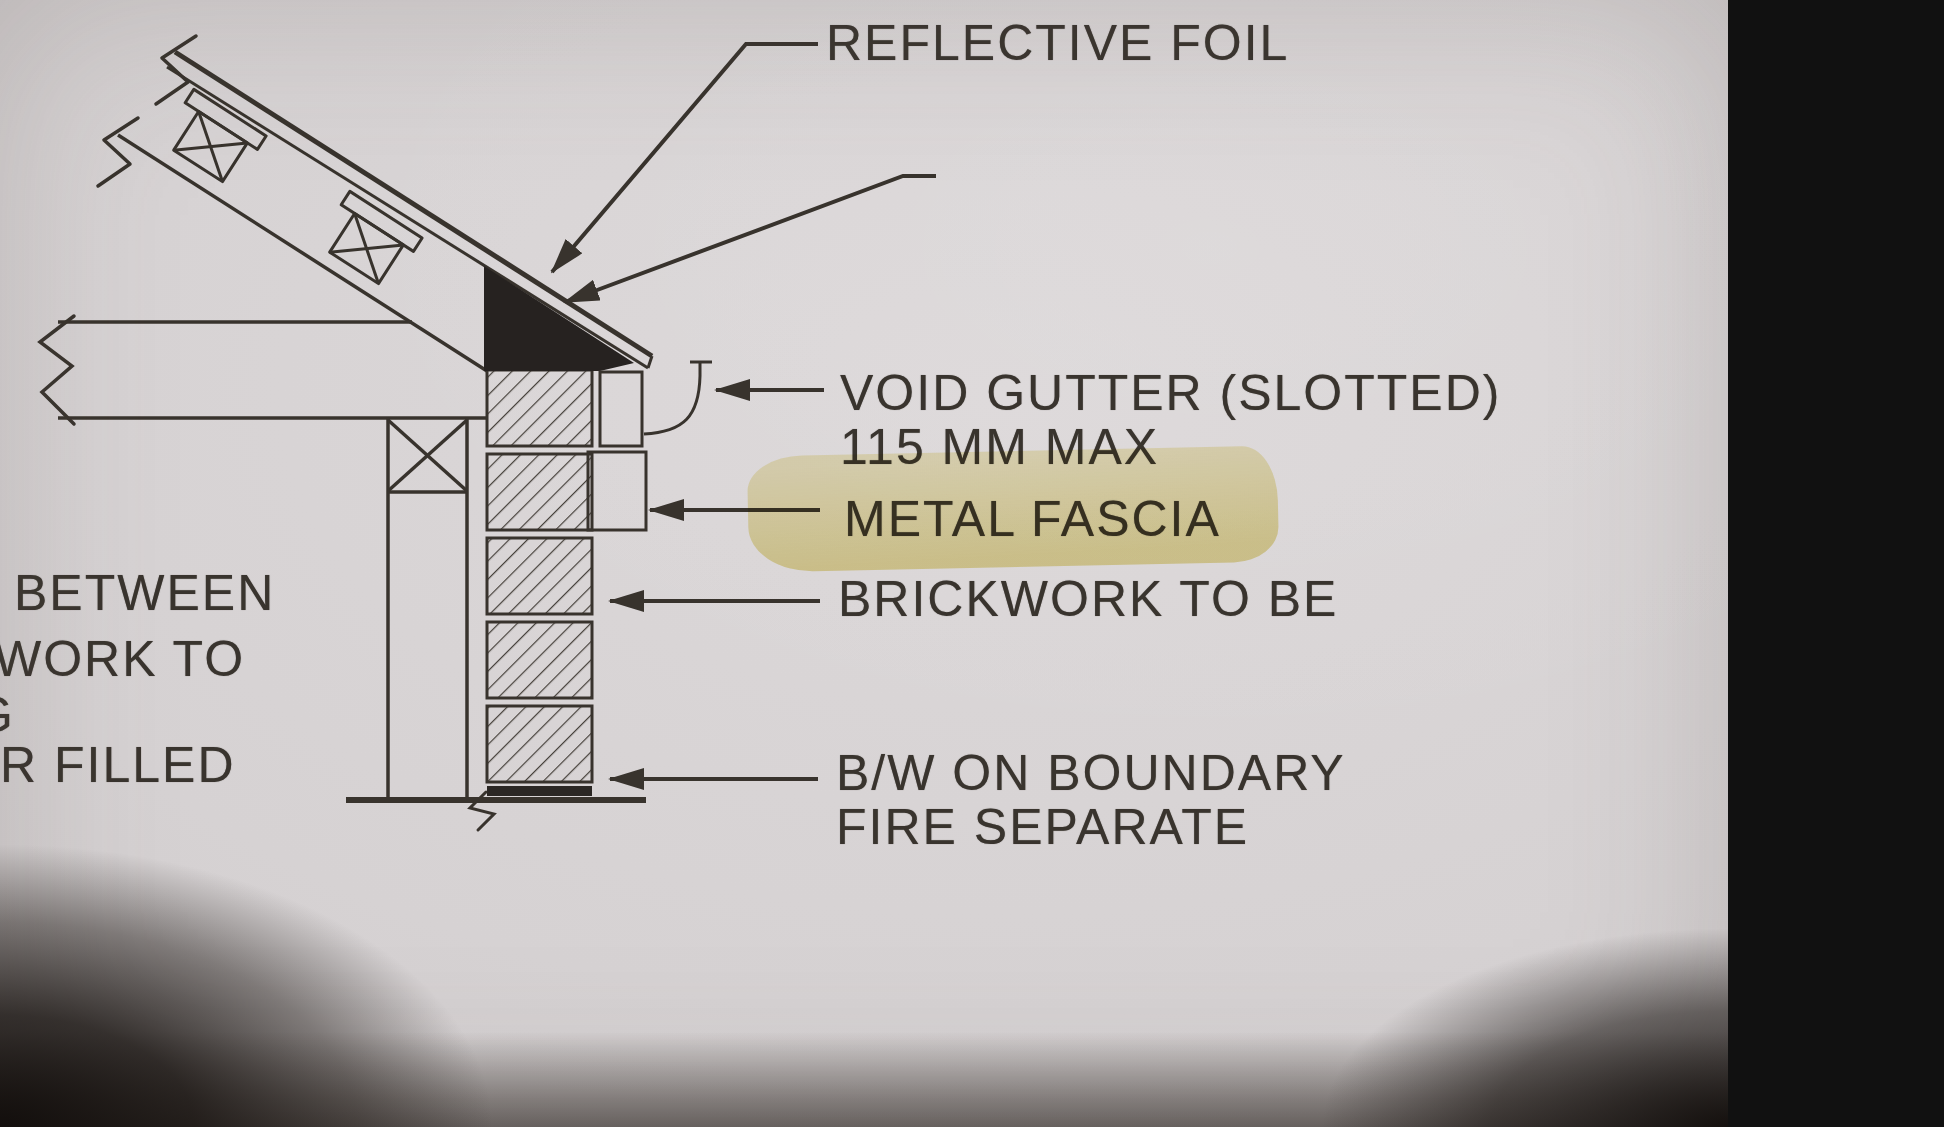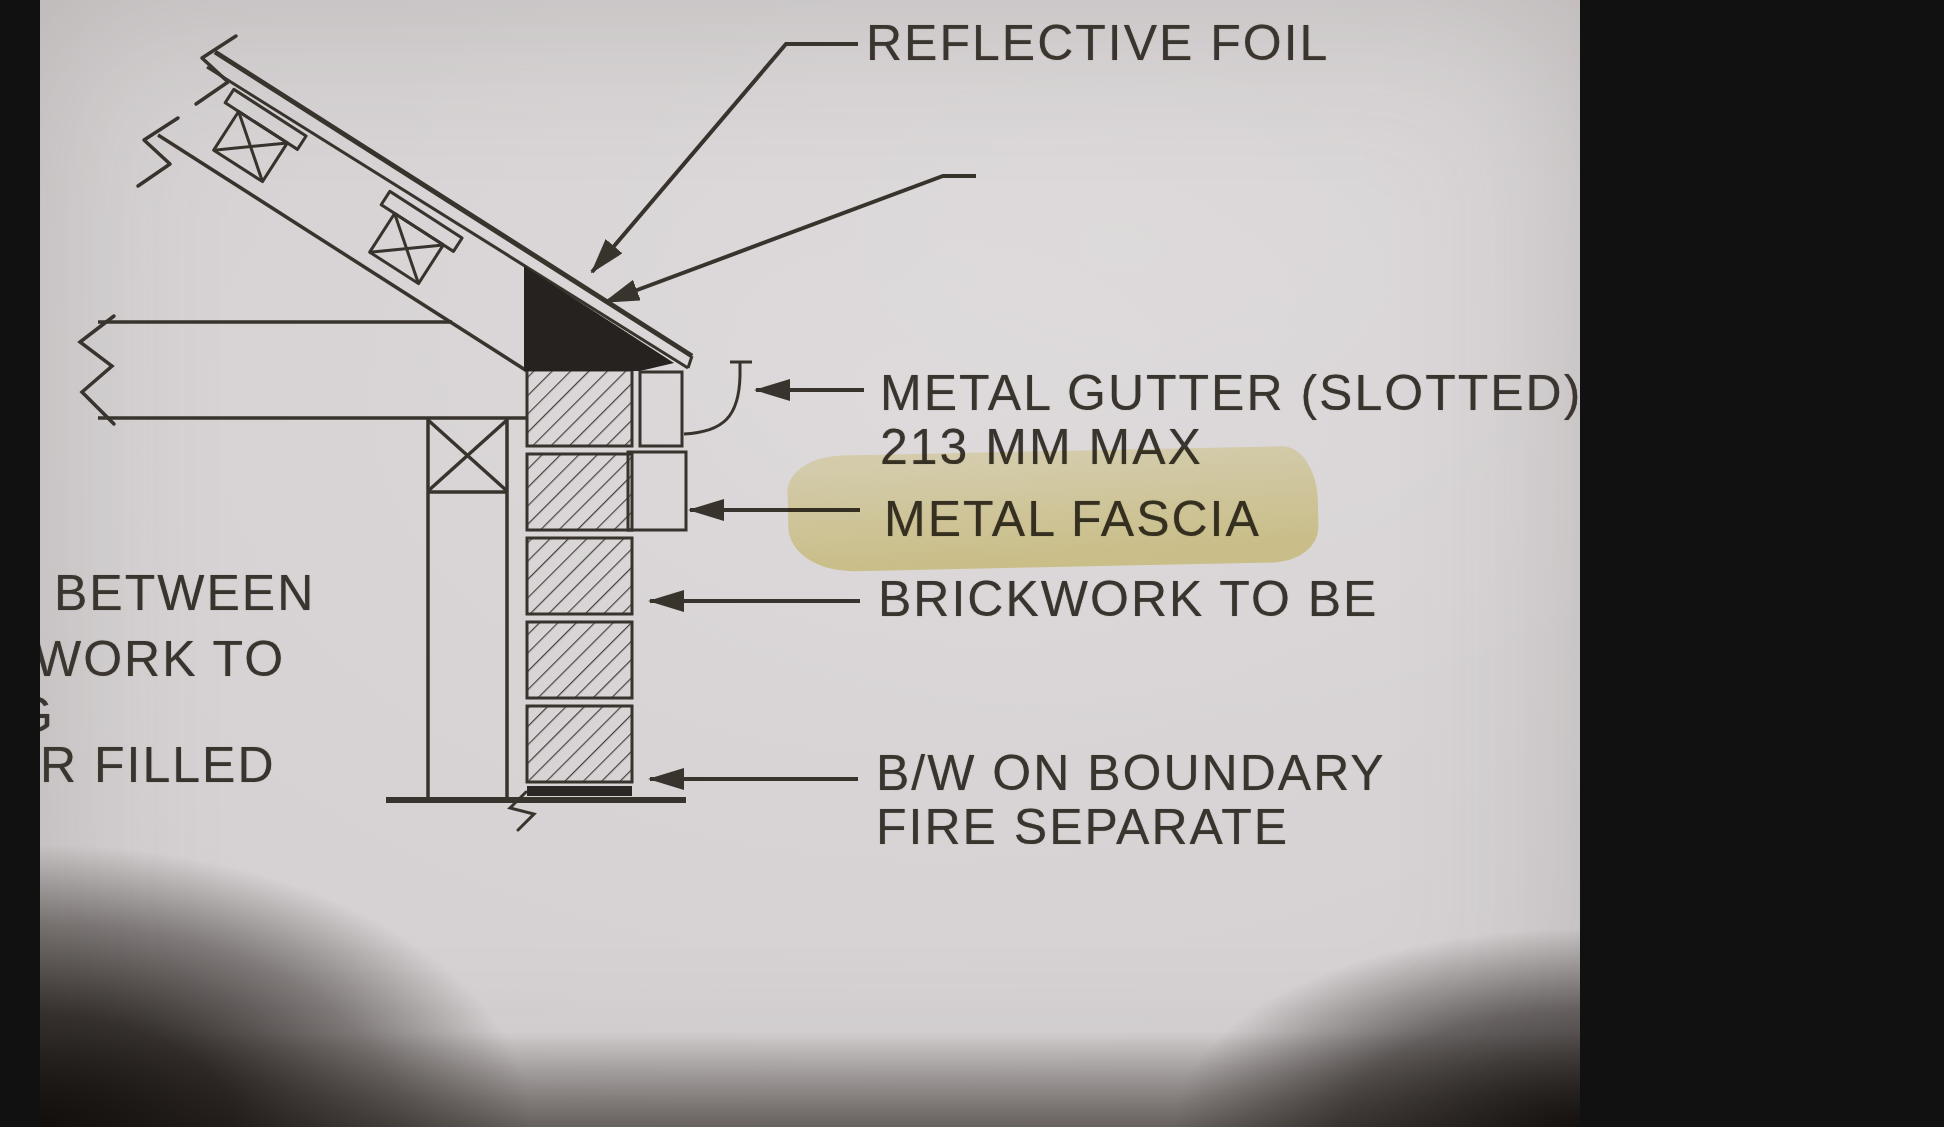--- a/index.html
+++ b/index.html
@@ -1,22 +1,21 @@
 <!DOCTYPE html>
 <html><head>
 <meta charset="utf-8">
 <style>
   html,body{margin:0;padding:0;background:#111;}
   .page{
-    position:relative;width:1540px;height:1127px;overflow:hidden;
+    position:relative;width:1728px;height:1127px;overflow:hidden;
     font-family:"Liberation Sans",sans-serif;
     background:
       radial-gradient(90% 80% at 70% 22%, rgba(255,255,255,.09), rgba(255,255,255,0) 60%),
       radial-gradient(130% 115% at 58% 35%, #dcd8d9 0%, #d6d2d3 48%, #cbc7c8 100%);
-    margin-left: 40px;
   }
   svg.drawing{position:absolute;left:0;top:0;z-index:2;}
   .label{
     position:absolute;z-index:3;color:#39342e;
     font-size:50px;line-height:54px;letter-spacing:2px;white-space:nowrap;
     text-shadow:0 0 1px rgba(57,52,46,.55);
   }
   .highlight{
     position:absolute;z-index:5;left:748px;top:451px;width:530px;height:116px;
     background:linear-gradient(178deg, rgba(235,224,146,.50) 10%, rgba(222,207,104,.62) 85%);
@@ -117,22 +116,22 @@
       <polyline points="818,779 610,779" marker-end="url(#arrow)"></polyline>
     </g>
   </svg>
 
   <div class="label" style="left:826px;top:16px">
     <div>REFLECTIVE FOIL</div>
   </div>
 
 
   <div class="label" style="left:840px;top:366px">
-    <div>METAL GUTTER (SLOTTED)</div>
-    <div>213 MM MAX</div>
+    <div>VOID GUTTER (SLOTTED)</div>
+    <div>115 MM MAX</div>
   </div>
 
   <div class="label" style="left:844px;top:492px">
     <div>METAL FASCIA</div>
   </div>
 
   <div class="label" style="left:838px;top:572px">
     <div>BRICKWORK TO BE</div>
   </div>
 

